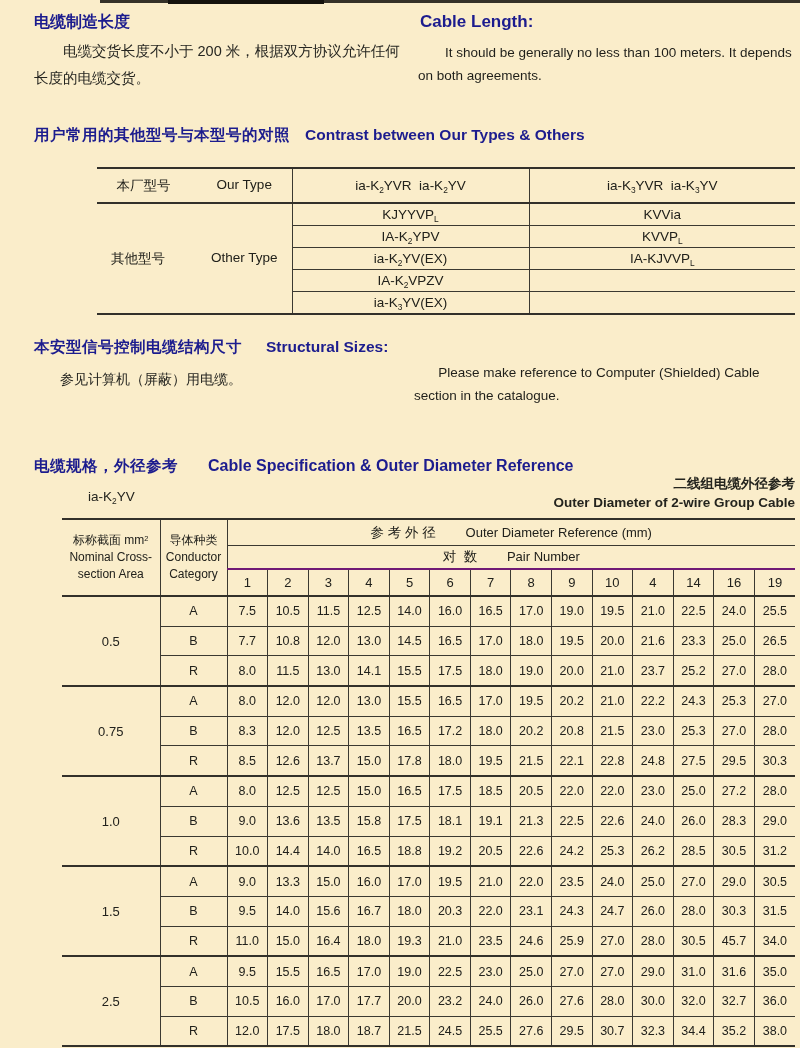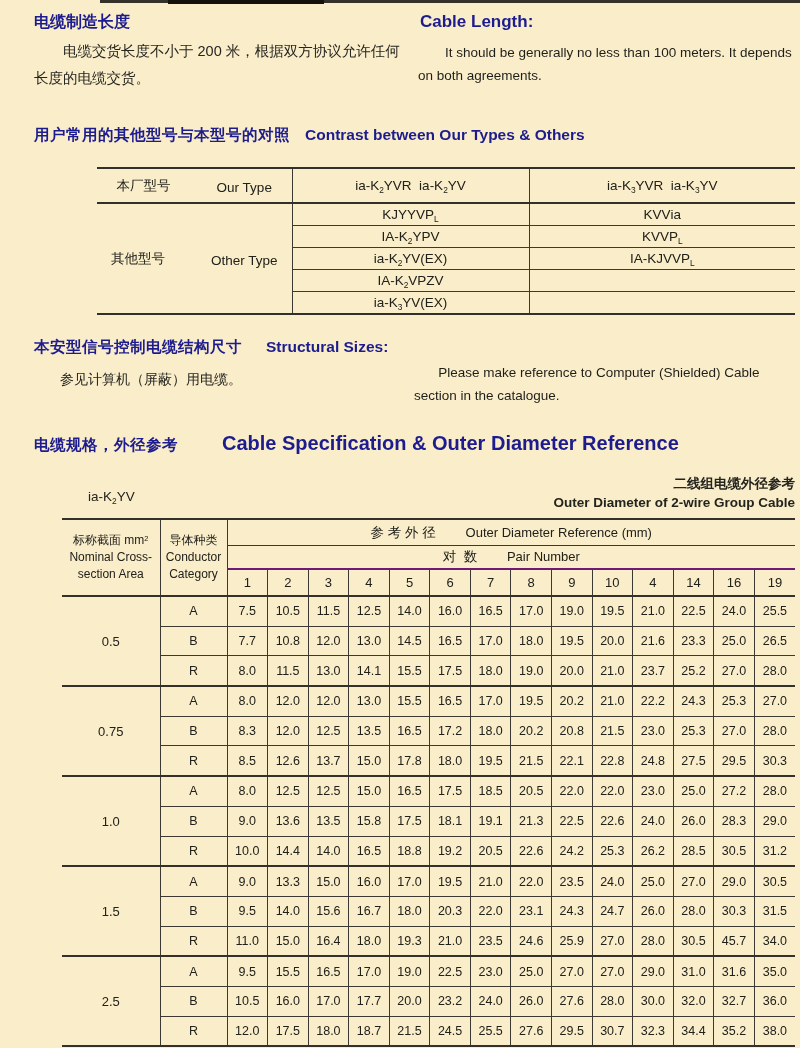--- a/index.html
+++ b/index.html
@@ -27,21 +27,21 @@
   .en-body{font-size:13.5px;line-height:23px;color:#1f1f1a;}
 
   
   table{border-collapse:collapse;table-layout:fixed;}
   .contrast-table{left:97px;top:167px;width:698px;border-top:2px solid #32302a;border-bottom:2px solid #32302a;}
   .contrast-table td{font-size:13.5px;text-align:center;vertical-align:middle;padding:0;color:#21211b;}
   .contrast-table .row1 td{height:33px;border-bottom:2px solid #32302a;}
   .contrast-table .r td{height:21px;border-bottom:1px solid #3b3931;}
   .contrast-table td.lbl{border-right:1px solid #3b3931;}
   .contrast-table td.mid{border-right:1px solid #3b3931;}
-  .lbl-flex{display:flex;justify-content:center;gap:46px;align-items:flex-end;}
+  .lbl-flex{display:flex;justify-content:center;gap:46px;}
 
   
   
   .spec-table{left:62px;top:518px;width:733px;border-top:2px solid #33312a;}
   .spec-table td{padding:0;text-align:center;vertical-align:middle;color:#21211c;}
   .spec-table .hdrcell{font-size:12px;line-height:17px;border-bottom:2px solid #33312a;}
   .spec-table .hdrcell.c1{border-right:1px solid #3b3931;}
   .spec-table .hdrcell.c2{border-right:1px solid #3b3931;}
   .spec-table .spanhdr{height:25px;font-size:13.5px;border-bottom:1px solid #3b3931;}
   .spec-table .spanhdr2{height:22px;font-size:13.5px;border-bottom:2px solid #701a75;margin-left:31px;}
@@ -116,23 +116,23 @@
 </tbody>
   </table>
 
 <div class="abs sect-head" style="left:34px;top:337px;gap:24px;">
   <span class="navy zh">本安型信号控制电缆结构尺寸</span>
   <span class="navy en">Structural Sizes:</span>
 </div>
 <div class="abs zh-body" style="left:60px;top:366px;font-size:14px;">参见计算机（屏蔽）用电缆。</div>
 <div class="abs en-body" style="left:414px;top:361px;width:382px;text-indent:1.8em;">Please make reference to Computer (Shielded) Cable section in the catalogue.</div>
 
-<div class="abs sect-head" style="left:34px;top:432px;gap:44px;">
+<div class="abs sect-head" style="left:34px;top:456px;gap:30px;">
   <span class="navy zh">电缆规格，外径参考</span>
-  <span class="navy en" style="font-size:20px;">Cable Specification &amp; Outer Diameter Reference</span>
+  <span class="navy en" style="font-size:16px;">Cable Specification &amp; Outer Diameter Reference</span>
 </div>
 <div class="abs" style="left:88px;top:489px;font-size:13.5px;">ia-K<sub>2</sub>YV</div>
 <div class="abs" style="left:395px;top:474px;width:400px;text-align:right;line-height:19px;">
   <div style="font-weight:bold;font-size:13.5px;">二线组电缆外径参考</div>
   <div style="font-weight:bold;font-size:13.5px;">Outer Diameter of 2-wire Group Cable</div>
 </div>
 
 <table class="abs spec-table">
   <colgroup>
       <col style="width:98px">

